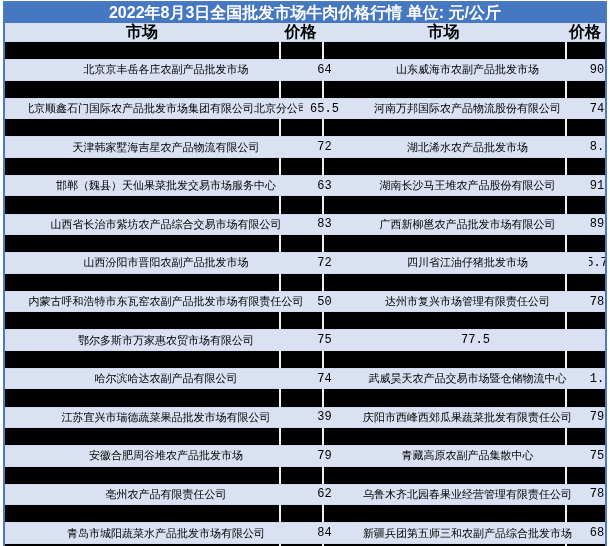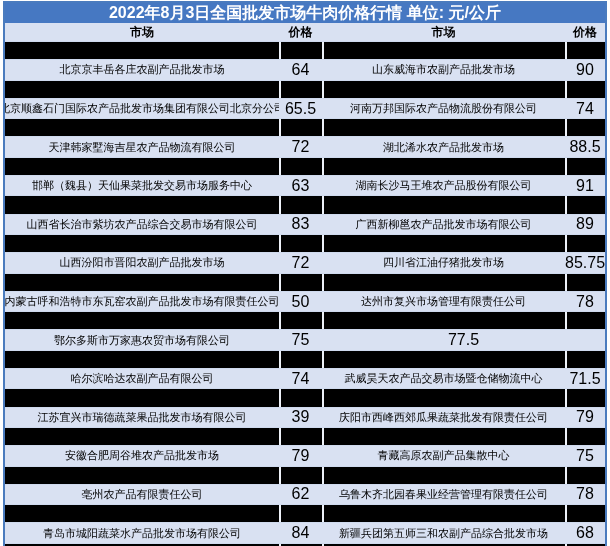--- a/index.html
+++ b/index.html
@@ -37,39 +37,39 @@
     display:flex;align-items:center;justify-content:center;
     white-space:nowrap;
   }
   .header-row{
     height:18px;
     background:var(--row-light);
     display:flex;
     font-size:12px;font-weight:bold;color:var(--text);
   }
   .row{height:19.3px;display:flex;}
-  .row.light{background:var(--row-light);}
+  .row.light{background:var(--row-light);padding-left:24px;}
   .row.dark{
     background:var(--row-dark);
     border-top:1px solid var(--hairline);
     border-bottom:1px solid var(--hairline);
   }
   .cell{
     display:flex;align-items:center;justify-content:center;
     color:var(--text);
     white-space:nowrap;overflow:hidden;
     height:100%;
   }
   .c-ml{width:274px;}
   .c-pl{width:43px;}
   .c-mr{width:243px;}
   .c-pr{width:40px;flex:1;}
   .row .market{font-size:11px;}
-  .row .price{font-size:16px;}
-  .header-row .cell{font-size:12px;}
+  .row .price{font-size:12px;font-family:Liberation Mono, monospace;}
+  .header-row .cell{font-size:16px;}
   .row.dark .cell{border-left:2px solid var(--divider);}
   .row.dark .cell:first-child{border-left:none;}
 </style>
 </head>
 <body>
 
 <div class="sheet">
   <div class="title-bar">2022年8月3日全国批发市场牛肉价格行情 单位: 元/公斤</div>
   <div class="header-row">
     <div class="cell c-ml">市场</div>

